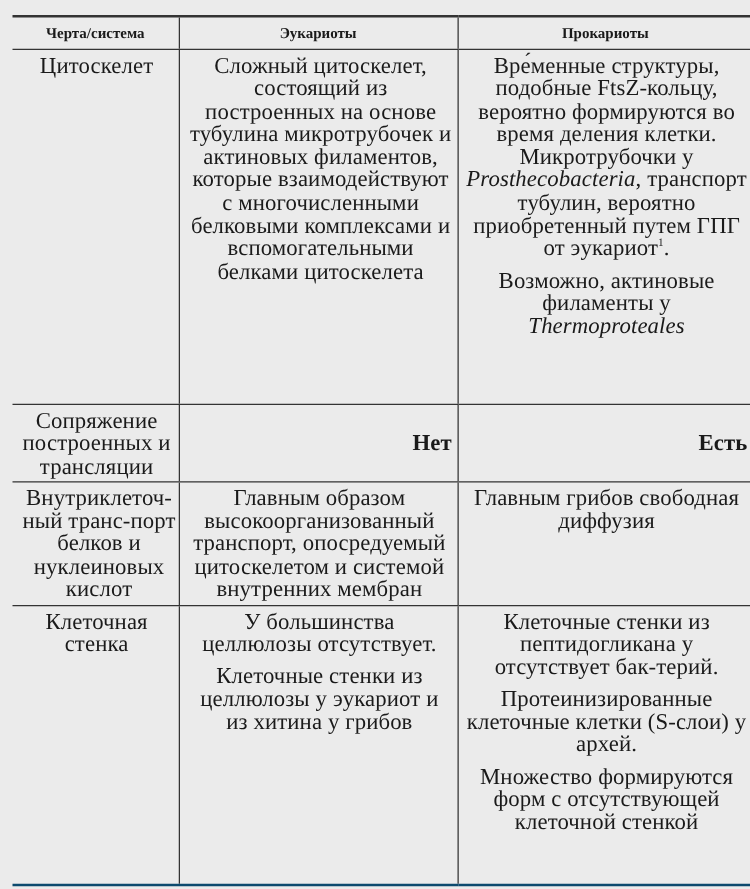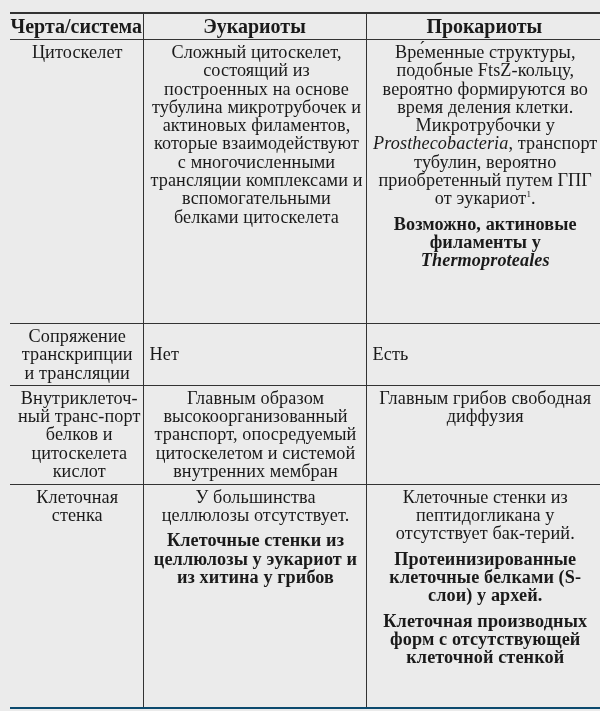--- a/index.html
+++ b/index.html
@@ -1,31 +1,31 @@
 <!DOCTYPE html>
 <html><head>
 <meta charset="utf-8">
 <style>
   html, body { margin:0; padding:0; }
   body { width:600px; height:711px; background:#ebebeb; position:relative; overflow:hidden;
          font-family:"Liberation Serif","DejaVu Serif",serif; color:#1a1a1a; }
   table { position:absolute; left:10px; top:12px; width:592px; border-collapse:collapse; table-layout:fixed; }
   th, td { vertical-align:top; font-size:17.2px; line-height:18.3px; padding:0 4px 0 6px; }
-  th { font-weight:bold; font-size:20px; text-align:center; height:25px; line-height:25px; padding:0;
+  th { font-weight:bold; font-size:12px; text-align:center; height:25px; line-height:25px; padding:0;
        border-top:2px solid #333; border-bottom:1.5px solid #333; }
   td { font-family:"Liberation Sans","DejaVu Sans",sans-serif; font-stretch:condensed; }
   td, th { border-left:1.5px solid #333; }
   td:first-child, th:first-child { border-left:none; }
   tr.row td { border-bottom:1.5px solid #333; }
   tr.last td { border-bottom:2px solid #0c4a6e; }
   .c1 { width:133px; } .c2 { width:223px; } .c3 { width:auto; }
   td.cell { padding-top:3px; padding-bottom:3px; }
-  td.center { text-align:left; vertical-align:middle; }
+  td.center { text-align:right; vertical-align:middle;font-weight:bold; }
   p { margin:0;text-align:center; }
-  p + p { margin-top:7px;font-weight:bold; }
+  p + p { margin-top:7px; }
   i { font-style:italic; }
   sup { font-size:9px; line-height:0; }
   .txt { font-family:"Liberation Serif","DejaVu Serif",serif; font-size:18.2px; line-height:18.3px; letter-spacing:0.1px; }
 </style>
 </head>
 <body>
 
 <table>
   <colgroup>
       <col class="c1">
@@ -38,53 +38,53 @@
       <th>Эукариоты</th>
       <th>Прокариоты</th>
     </tr>
   </thead>
   <tbody>
     <tr class="row" style="height:284px">
       <td class="cell txt">
           <p>Цитоскелет</p>
         </td>
       <td class="cell txt" style="padding-right:2px">
-          <p>Сложный цитоскелет, состоящий из построенных на основе тубулина микротрубочек и актиновых филаментов, которые взаимодействуют с многочисленными трансляции комплексами и вспомогательными белками цитоскелета</p>
+          <p>Сложный цитоскелет, состоящий из построенных на основе тубулина микротрубочек и актиновых филаментов, которые взаимодействуют с многочисленными белковыми комплексами и вспомогательными белками цитоскелета</p>
         </td>
       <td class="cell txt">
         <p><span>Вре́менные структуры, подобные FtsZ-кольцу, вероятно формируются во время деления клетки. Микротрубочки у </span><i>Prosthecobacteria</i><span>, транспорт тубулин, вероятно приобретенный путем ГПГ от эукариот</span><sup>1</sup><span>.</span></p>
         <p><span>Возможно, актиновые филаменты у </span><i>Thermoproteales</i></p>
       </td>
     </tr>
     <tr class="row" style="height:57px">
       <td class="cell txt">
-          <p>Сопряжение транскрипции и трансляции</p>
+          <p>Сопряжение построенных и трансляции</p>
         </td>
       <td class="cell txt center">Нет</td>
       <td class="cell txt center">Есть</td>
     </tr>
     <tr class="row" style="height:99px">
       <td class="cell txt" style="padding-right:0">
-          <p>Внутриклеточ-ный транс-порт белков и цитоскелета кислот</p>
+          <p>Внутриклеточ-ный транс-порт белков и нуклеиновых кислот</p>
         </td>
       <td class="cell txt">
           <p>Главным образом высокоорганизованный транспорт, опосредуемый цитоскелетом и системой внутренних мембран</p>
         </td>
       <td class="cell txt">
           <p>Главным грибов свободная диффузия</p>
         </td>
     </tr>
     <tr class="last" style="height:224px">
       <td class="cell txt">
           <p>Клеточная стенка</p>
         </td>
       <td class="cell txt">
         <p>У большинства целлюлозы отсутствует.</p>
         <p>Клеточные стенки из целлюлозы у эукариот и из хитина у грибов</p>
       </td>
       <td class="cell txt">
         <p>Клеточные стенки из пептидогликана у отсутствует бак-терий.</p>
-        <p>Протеинизированные клеточные белками (S-слои) у архей.</p>
-        <p>Клеточная производных форм с отсутствующей клеточной стенкой</p>
+        <p>Протеинизированные клеточные клетки (S-слои) у архей.</p>
+        <p>Множество формируются форм с отсутствующей клеточной стенкой</p>
       </td>
     </tr>
   </tbody>
 </table>
 
 </body></html>

